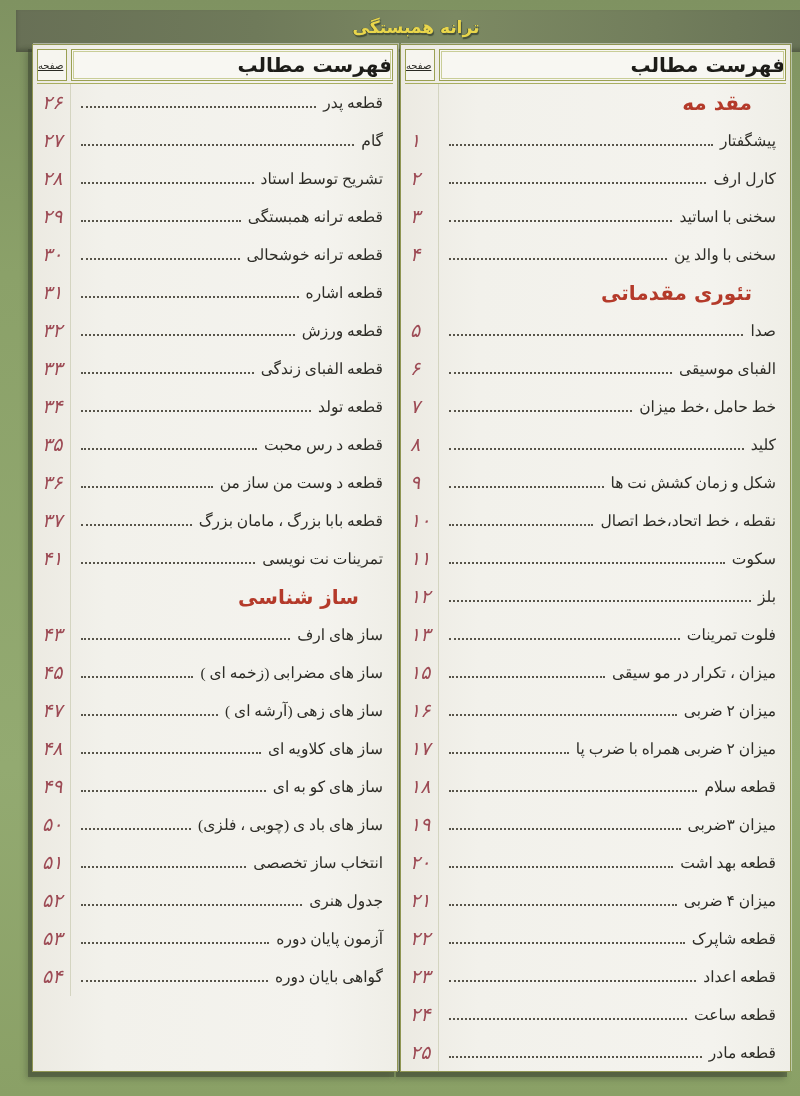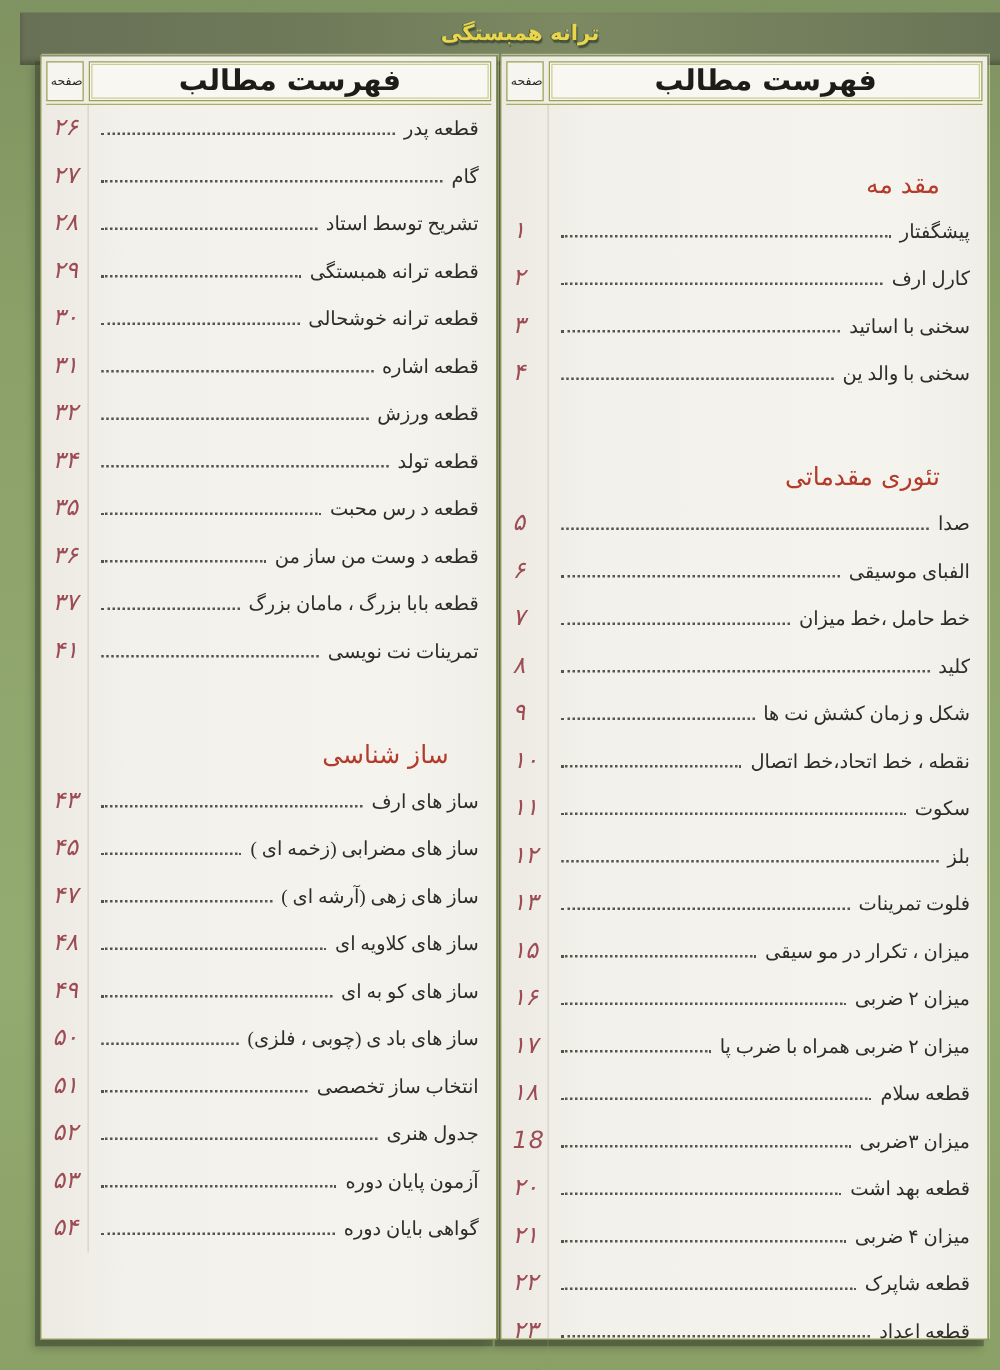--- a/index.html
+++ b/index.html
@@ -27,28 +27,28 @@
     background:linear-gradient(90deg,#eceae2 0%,#f2f1eb 20%,#f4f3ee 80%,#efeee7 100%);
     border:1px solid #8f9552;
     box-shadow:-4px 5px 0 rgba(58,66,47,.5), -6px 7px 6px rgba(58,66,47,.35), 1px -1px 0 rgba(255,255,255,.45);
     direction:rtl;
   }
   .panel-left{left:32px;width:364px;}
   .panel-right{left:400px;width:389px;}
 
   .panel-header{display:flex;gap:4px;padding:4px 4px 2px 4px;direction:rtl;}
   .hdr-title{
-    flex:1;height:30px;line-height:30px;text-align:center;
+    flex:1;height:30px;line-height:30px;text-align:right;
     border:1px solid #9aa052;outline:1px solid #c9cd97;outline-offset:-3px;
-    background:#f8f7f2;font-size:23px;font-weight:bold;color:#1d1c18;
+    background:#f8f7f2;font-size:20px;font-weight:bold;color:#1d1c18;
   }
   .hdr-page{
-    width:28px;height:30px;line-height:32px;text-align:right;
+    width:28px;height:30px;line-height:32px;text-align:left;
     border:1px solid #9aa052;background:#f6f5ef;
-    font-size:10px;color:#2a2a24;overflow:hidden;
+    font-size:10px;color:#2a2a24;overflow:hidden;text-decoration:underline;
   }
   .panel-content{
     position:relative;margin:0 4px;border-top:1px solid #a9ae60;
   }
   .panel-content::after{
     content:"";position:absolute;left:33px;top:0;bottom:0;width:1px;
     background:rgba(150,156,105,.30);
   }
   .row{height:38px;display:flex;align-items:center;position:relative;
     padding-inline-start:10px;padding-inline-end:44px;}
@@ -59,22 +59,22 @@
   }
   .leader{
     flex:1 1 auto;height:0;border-bottom:2px dotted #57544a;
     margin-inline-start:7px;transform:translateY(4px);min-width:8px;
   }
   .num{
     position:absolute;inset-inline-end:5px;top:50%;transform:translateY(-54%);
     font-size:19px;color:#9d4b55;letter-spacing:1px;white-space:nowrap;font-style:italic;
   }
   .section{
-    font-size:20px;color:#b43a2a;font-weight:400;
-    padding-inline-start:34px;letter-spacing:.5px;margin-top:44px;
+    font-size:20px;color:#b43a2a;font-weight:700;
+    padding-inline-start:34px;letter-spacing:.5px;
   }
 </style>
 </head>
 <body>
 
 <div class="title-bar">
   <div class="book-title">ترانه همبستگی</div>
 </div>
 
 <div class="panel panel-right">
@@ -164,21 +164,21 @@
         <span class="num">۱۷</span>
         <span class="etitle">میزان ۲ ضربی همراه با ضرب پا</span>
         <span class="leader"></span>
       </div>
       <div class="row entry">
         <span class="num">۱۸</span>
         <span class="etitle">قطعه سلام</span>
         <span class="leader"></span>
       </div>
       <div class="row entry">
-        <span class="num">18</span>
+        <span class="num">۱۹</span>
         <span class="etitle">میزان ۳ضربی</span>
         <span class="leader"></span>
       </div>
       <div class="row entry">
         <span class="num">۲۰</span>
         <span class="etitle">قطعه بهد اشت</span>
         <span class="leader"></span>
       </div>
       <div class="row entry">
         <span class="num">۲۱</span>
@@ -243,20 +243,25 @@
         <span class="num">۳۱</span>
         <span class="etitle">قطعه اشاره</span>
         <span class="leader"></span>
       </div>
       <div class="row entry">
         <span class="num">۳۲</span>
         <span class="etitle">قطعه ورزش</span>
         <span class="leader"></span>
       </div>
       <div class="row entry">
+        <span class="num">۳۳</span>
+        <span class="etitle">قطعه الفبای زندگی</span>
+        <span class="leader"></span>
+      </div>
+      <div class="row entry">
         <span class="num">۳۴</span>
         <span class="etitle">قطعه تولد</span>
         <span class="leader"></span>
       </div>
       <div class="row entry">
         <span class="num">۳۵</span>
         <span class="etitle">قطعه د رس محبت</span>
         <span class="leader"></span>
       </div>
       <div class="row entry">

